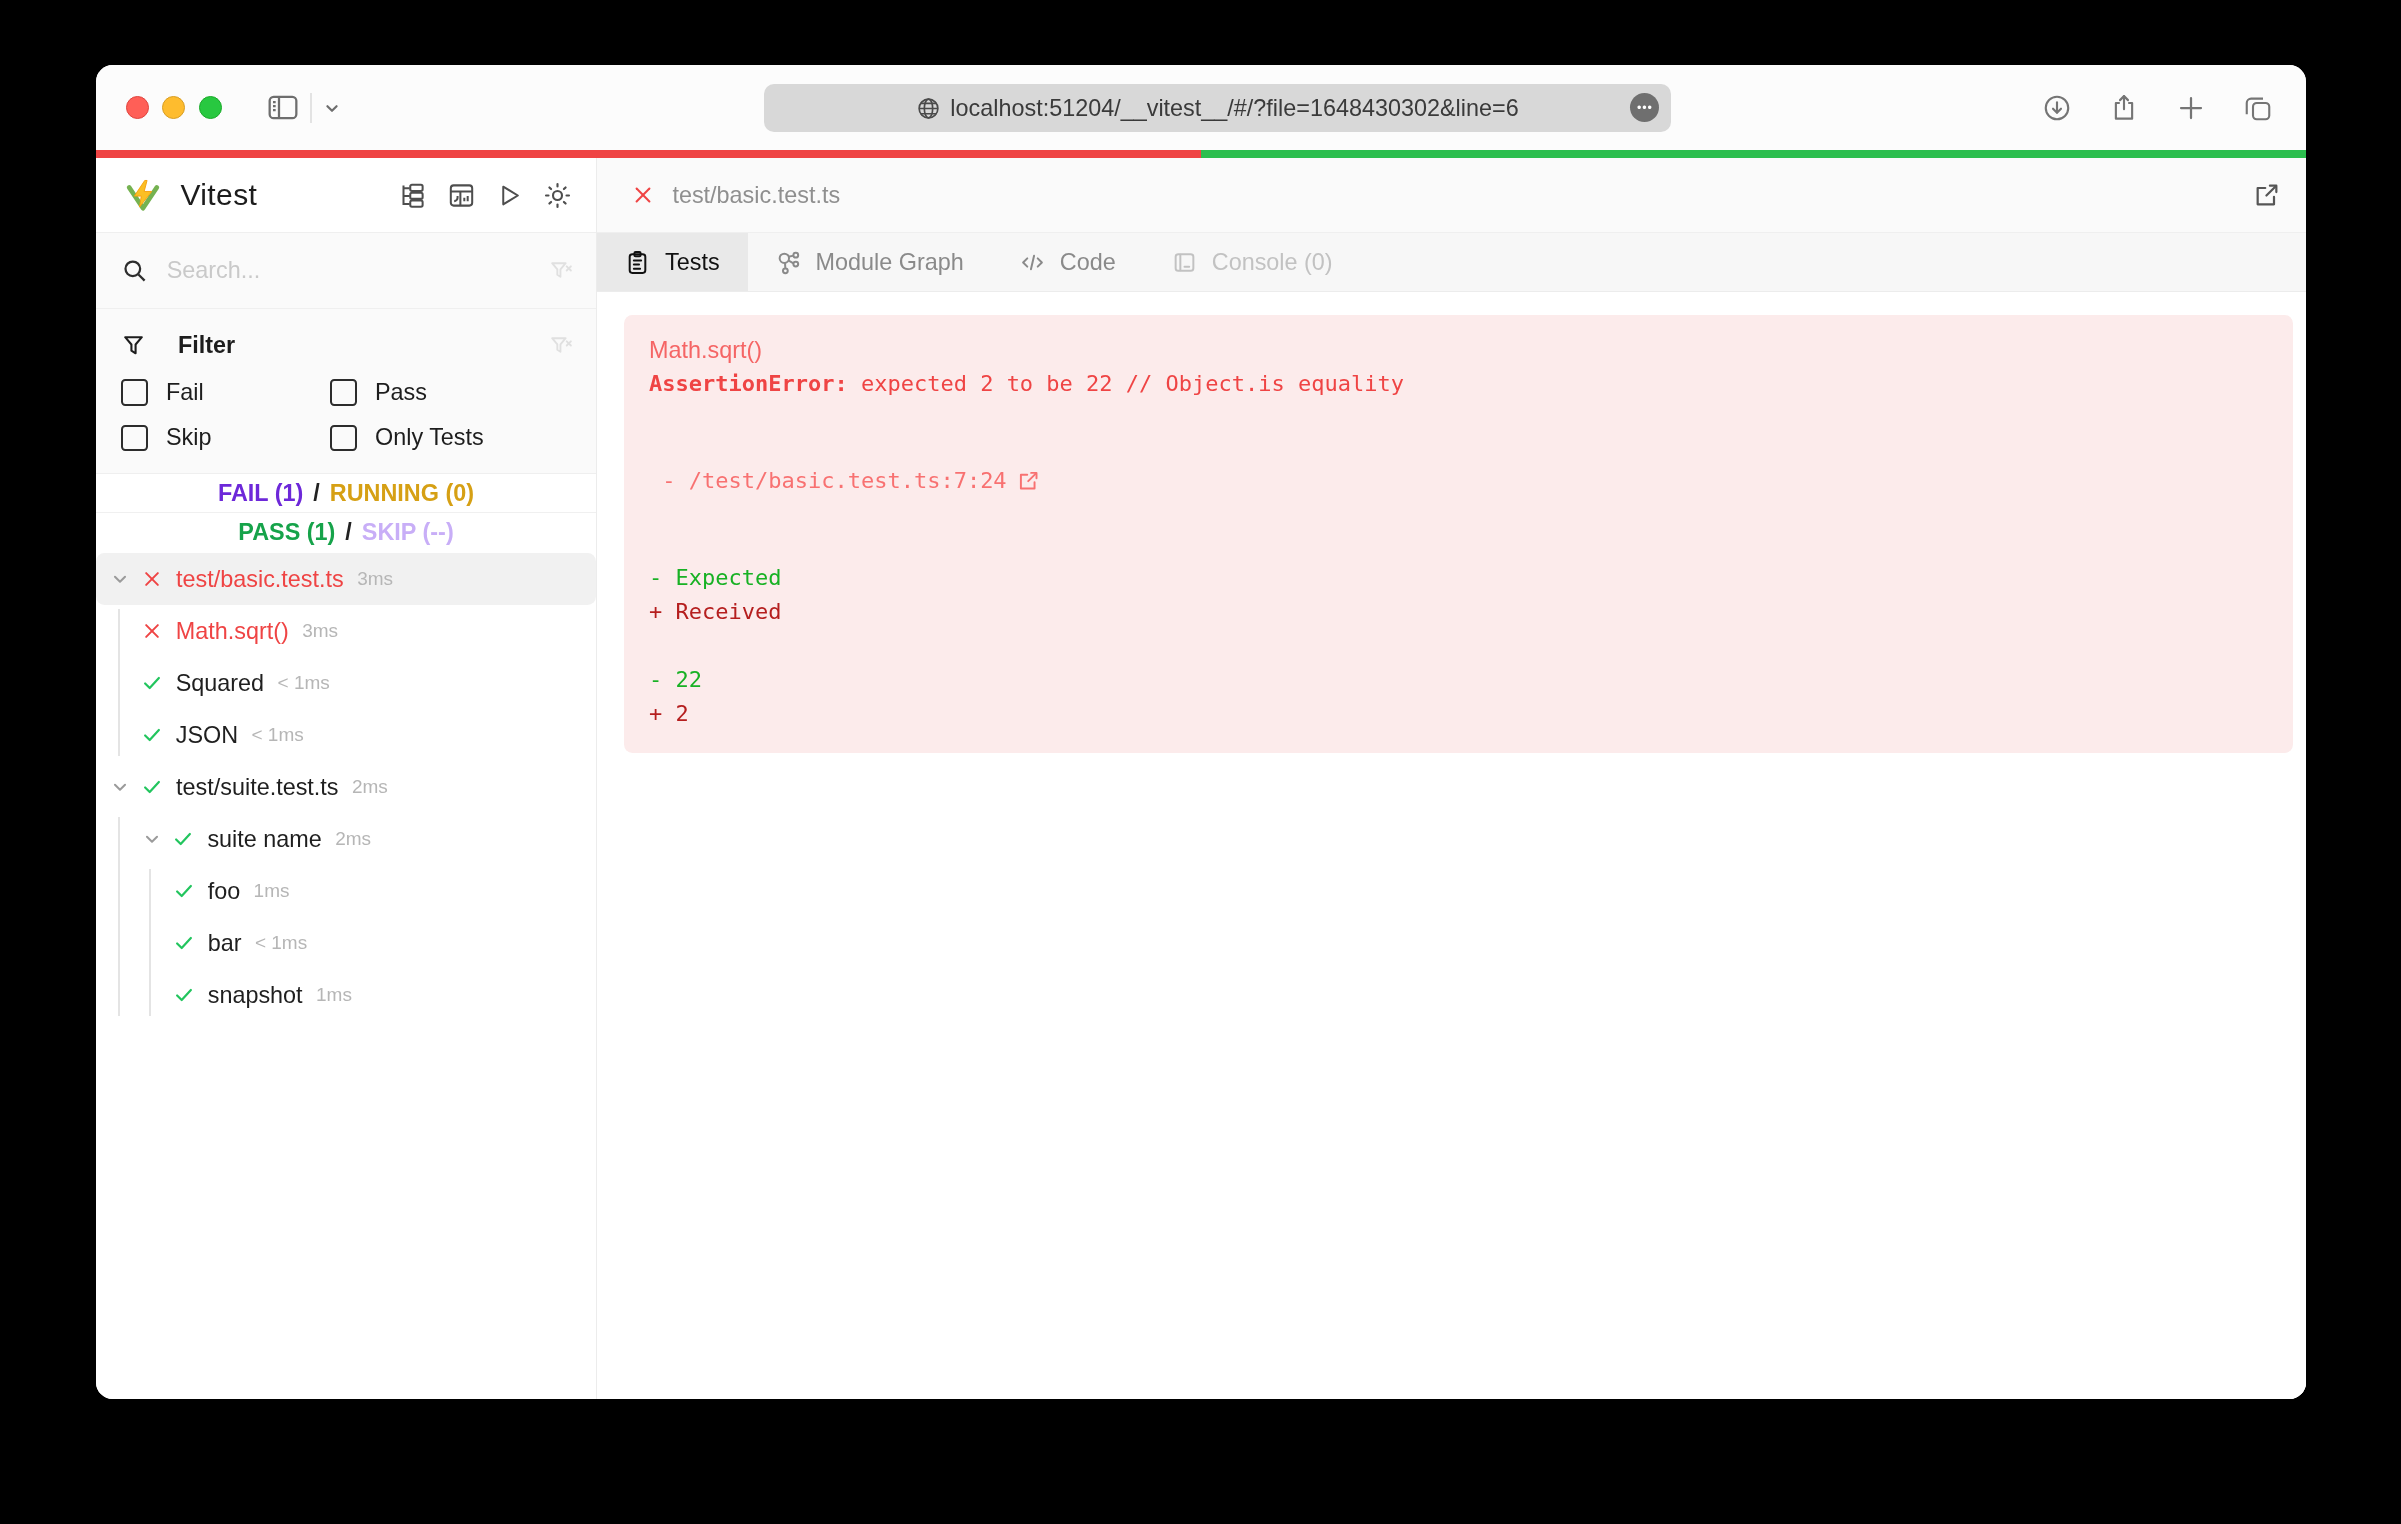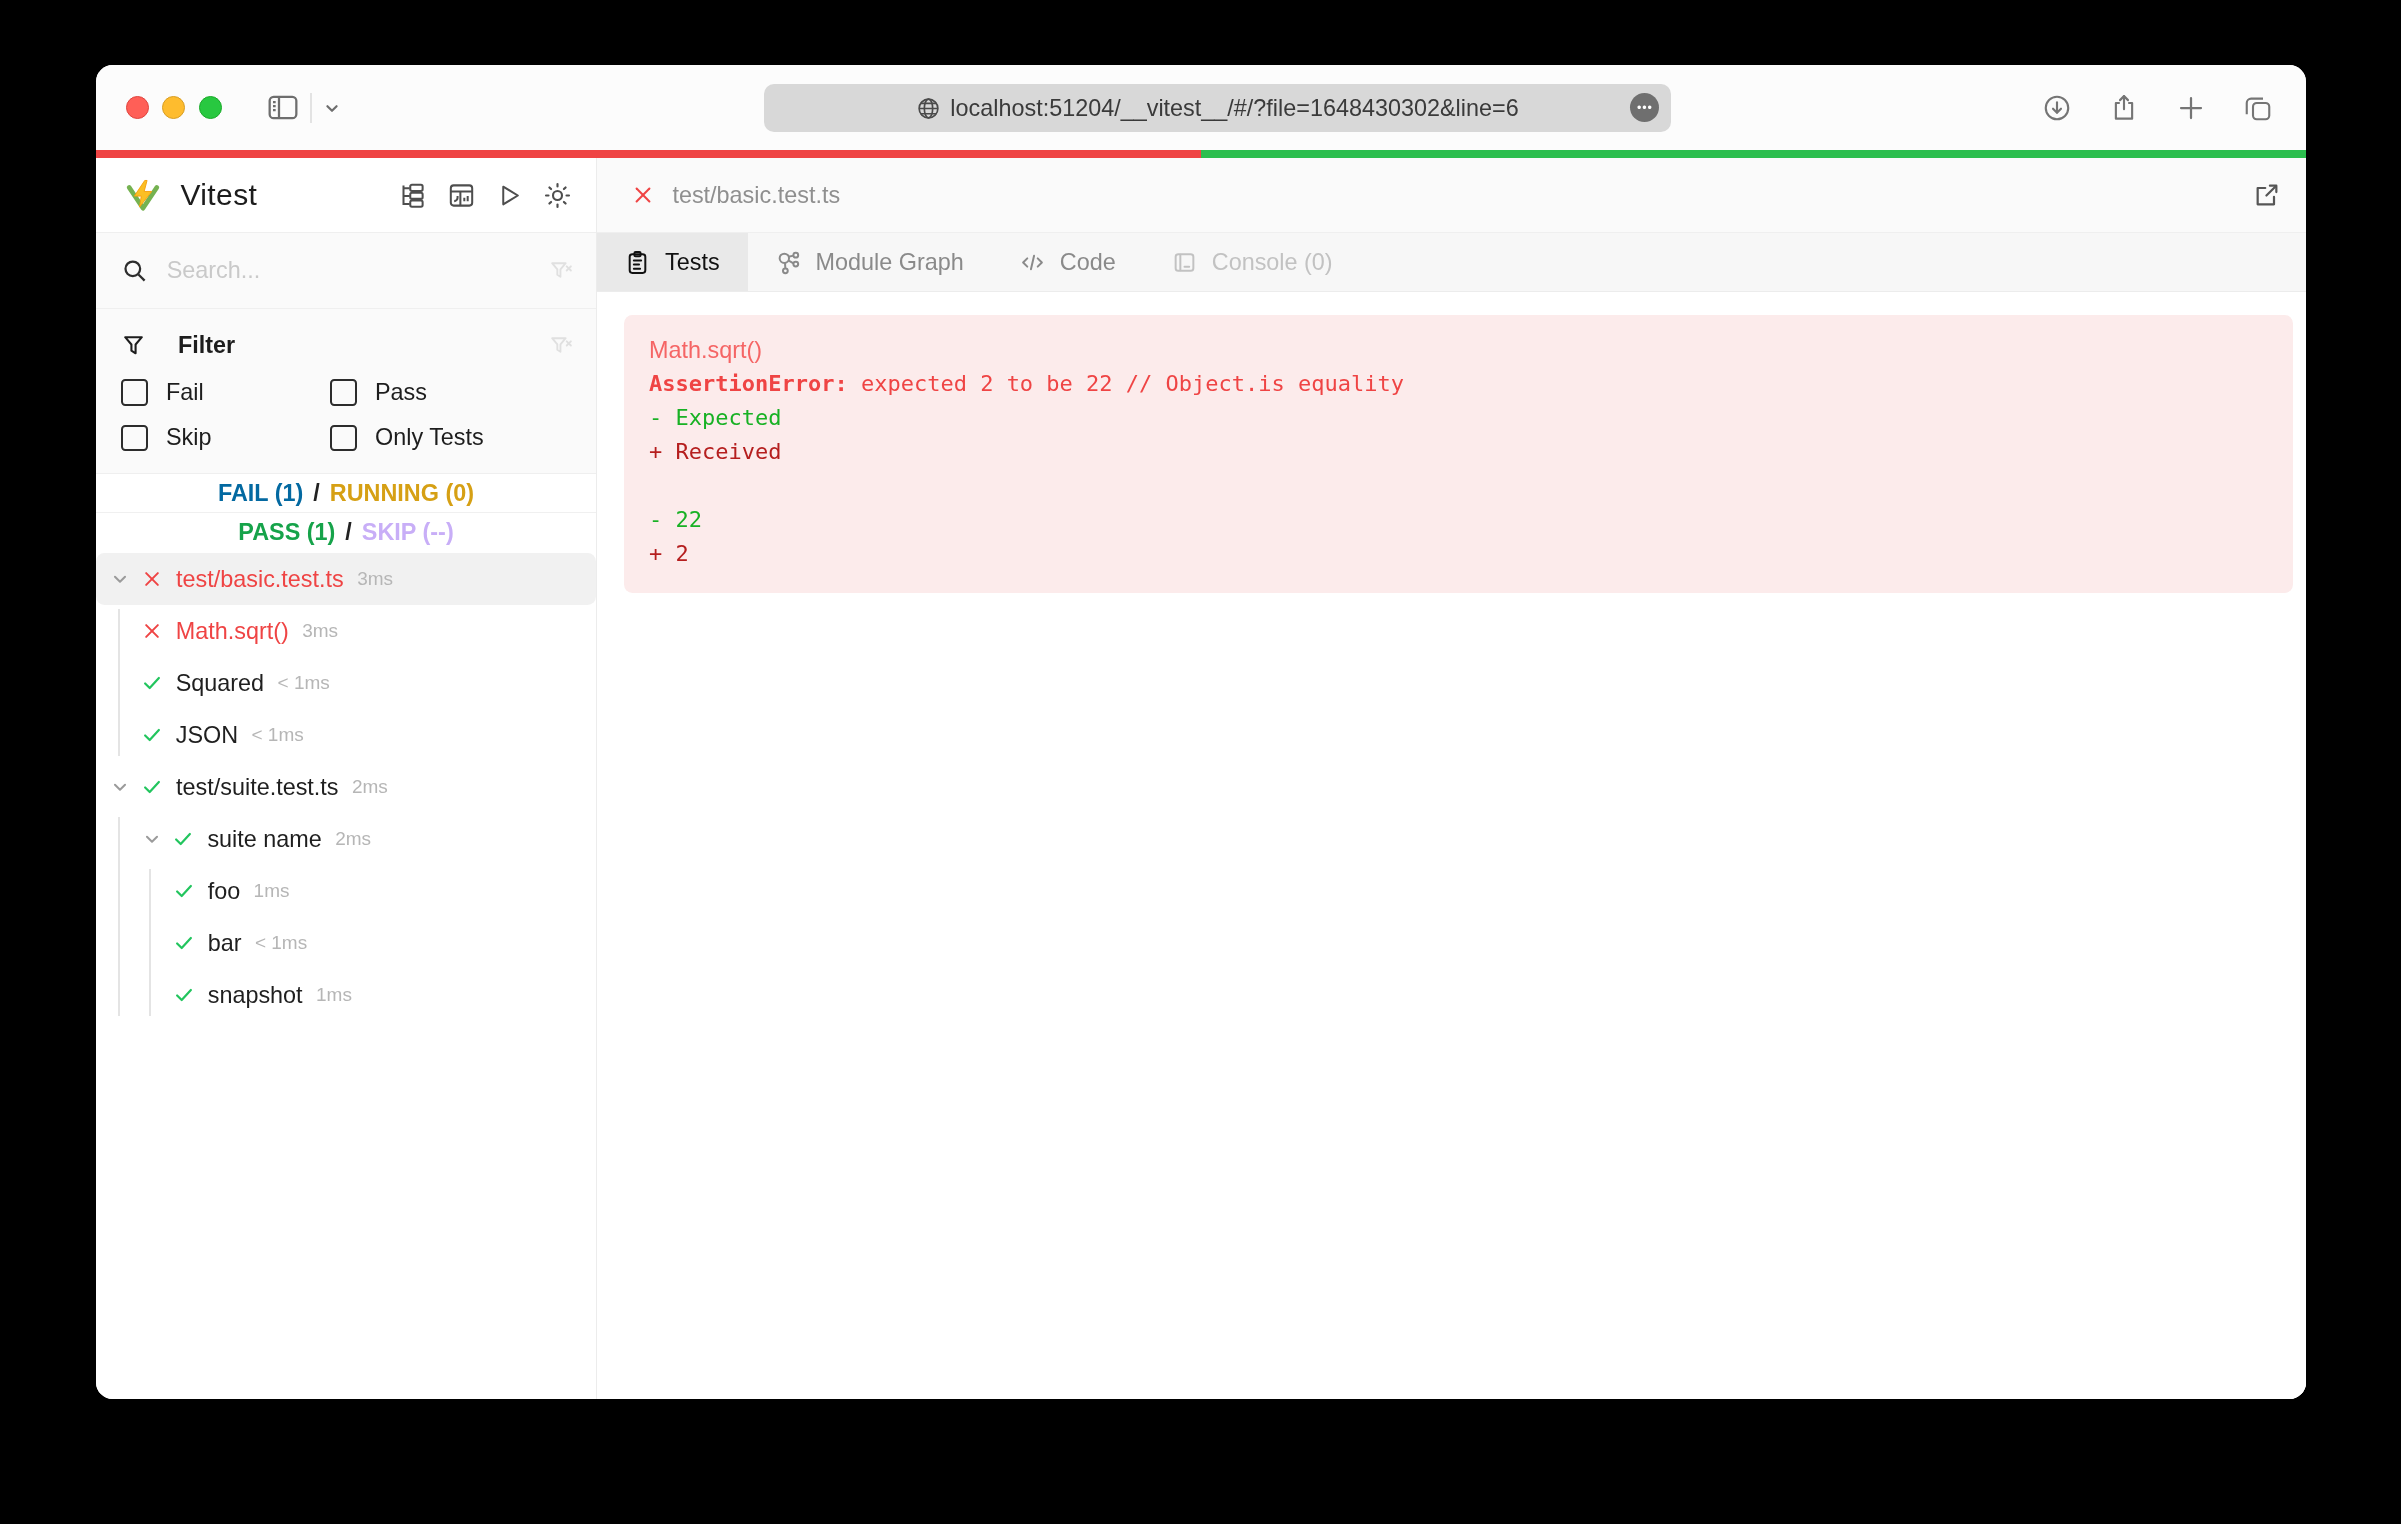--- a/index.html
+++ b/index.html
@@ -54,21 +54,21 @@
   .filter-head{display:flex;align-items:center;height:43px;color:#1d1d1d;}
   .filter-title{font-size:23.4px;font-weight:700;margin-left:32px;}
   .filter-grid{display:grid;grid-template-columns:209px 1fr;row-gap:18.4px;margin-top:11.7px;}
   .chk{display:flex;align-items:center;gap:18.4px;font-size:23.4px;color:#1d1d1d;cursor:pointer;}
   .box{width:22.6px;height:22.6px;border:2.1px solid #2c2c2c;border-radius:4.2px;background:transparent;flex:none;}
 
   
   .status{flex:none;font-weight:700;font-size:23.4px;}
   .status-line{height:38px;display:flex;align-items:center;justify-content:center;gap:10px;}
   .status-line.first{border-bottom:1.7px solid #f0f0f0;}
-  .c-fail{color:#0369a1;}
+  .c-fail{color:#6d28d9;}
   .c-running{color:#d6a014;}
   .c-pass{color:#16a34a;}
   .c-skip{color:#c8aef7;}
   .c-slash{color:#222;font-weight:700;}
 
   
   .tree{flex:1;position:relative;padding-top:1.7px;overflow:hidden;}
   .guide{position:absolute;width:1.7px;background:#e4e4e4;}
   .g1{left:22px;top:58px;height:147px;}
   .g2{left:22px;top:266px;height:199px;}
@@ -487,20 +487,30 @@
               </svg>
             </span>
             <span>Console (0)</span>
           </div>
         </div>
 
         <div class="content">
           <div class="err-panel">
             <div class="err-title">Math.sqrt()</div>
             <div class="err-line err-msg"><b>AssertionError:</b><span> expected 2 to be 22 // Object.is equality</span></div>
+            <div class="err-line err-stack">
+              <span> - /test/basic.test.ts:7:24</span>
+              <span>
+                <svg width="23.4" height="23.4" viewBox="0 0 24 24" fill="none" stroke="currentColor" stroke-width="2" stroke-linecap="round" stroke-linejoin="round">
+                  <path d="M18 13.5 V20 H4 V6 H10.5"></path>
+                    <polyline points="14.5 4 20 4 20 9.5"></polyline>
+                    <line x1="11.5" y1="12.5" x2="19.5" y2="4.5"></line>
+                </svg>
+              </span>
+            </div>
             <div class="err-line diff-green">- Expected</div>
             <div class="err-line diff-red">+ Received</div>
             <div class="err-line">&nbsp;</div>
             <div class="err-line diff-green">- 22</div>
             <div class="err-line diff-red">+ 2</div>
           </div>
         </div>
       </div>
     </div>
   </div>

